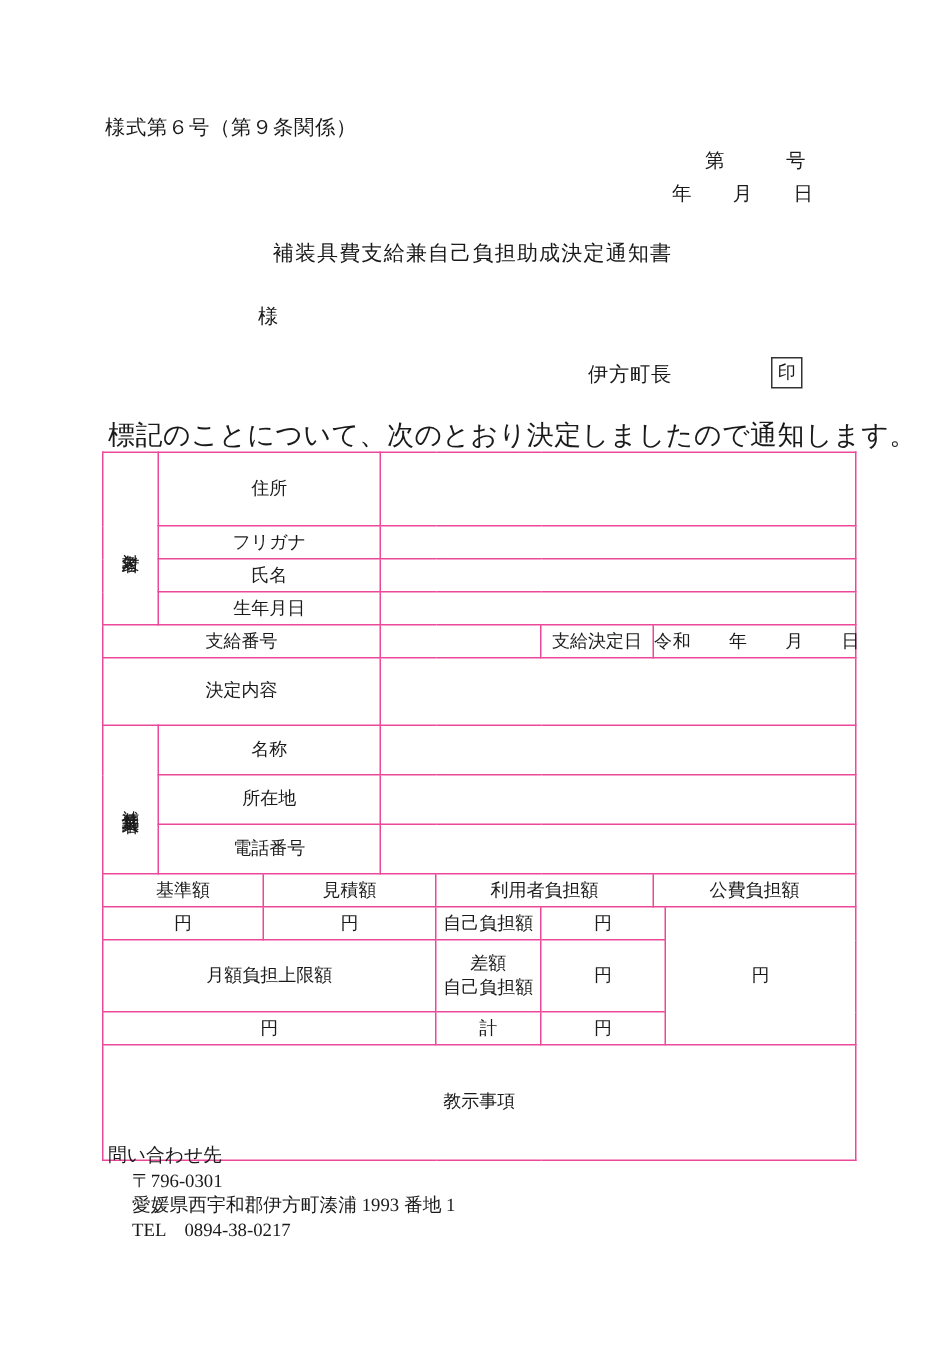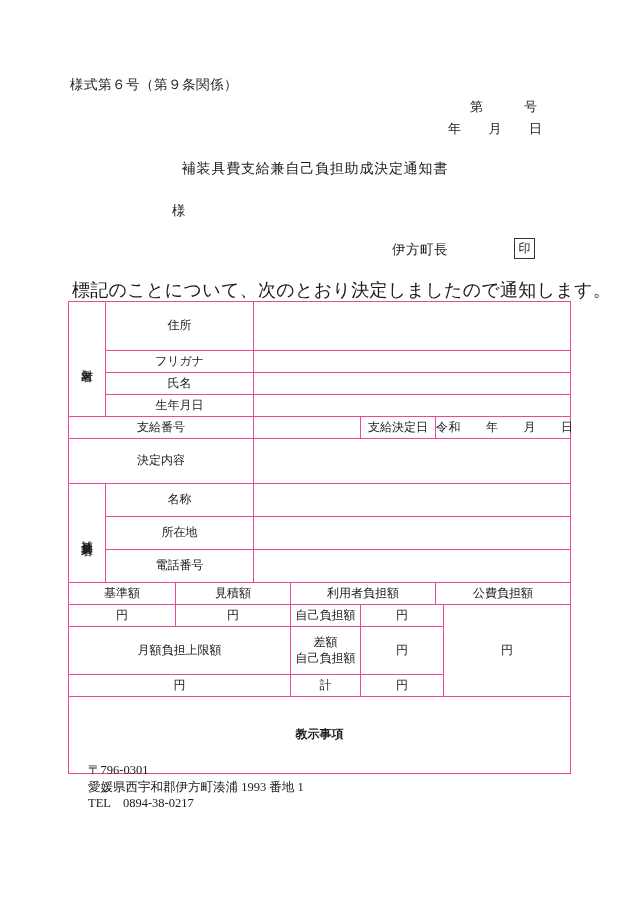--- a/index.html
+++ b/index.html
@@ -119,21 +119,21 @@
     width: 70px;
   }
   .blank { }
   .h-addr { height: 48px; }
   .h-row  { height: 21px; }
   .h-bday { height: 21px; }
   .h-dec  { height: 44px; }
   .h-biz  { height: 32px; }
   .h-amt  { height: 21px; }
   .h-mid  { height: 47px; }
-  .h-note { height: 76px; font-weight: bold; }
+  .h-note { height: 76px; }
 
   .yen-right {
     text-align: right;
     padding-right: 5px;
   }
   .yen-bottom-right {
     text-align: right;
     vertical-align: bottom;
     padding-right: 5px;
     padding-bottom: 4px;
@@ -269,18 +269,19 @@
       <td class="yen-right" colspan="2">円</td>
     </tr>
 
     <tr>
       <td class="h-note note-cell" colspan="8">教示事項</td>
     </tr>
   </tbody>
     </table>
 
   <div class="footer">
+    <div class="f-lead">問い合わせ先</div>
     <div class="f-ind">〒796-0301</div>
     <div class="f-ind">愛媛県西宇和郡伊方町湊浦 1993 番地 1</div>
     <div class="f-ind">TEL　0894-38-0217</div>
   </div>
 
 </div>
 
 </body></html>

